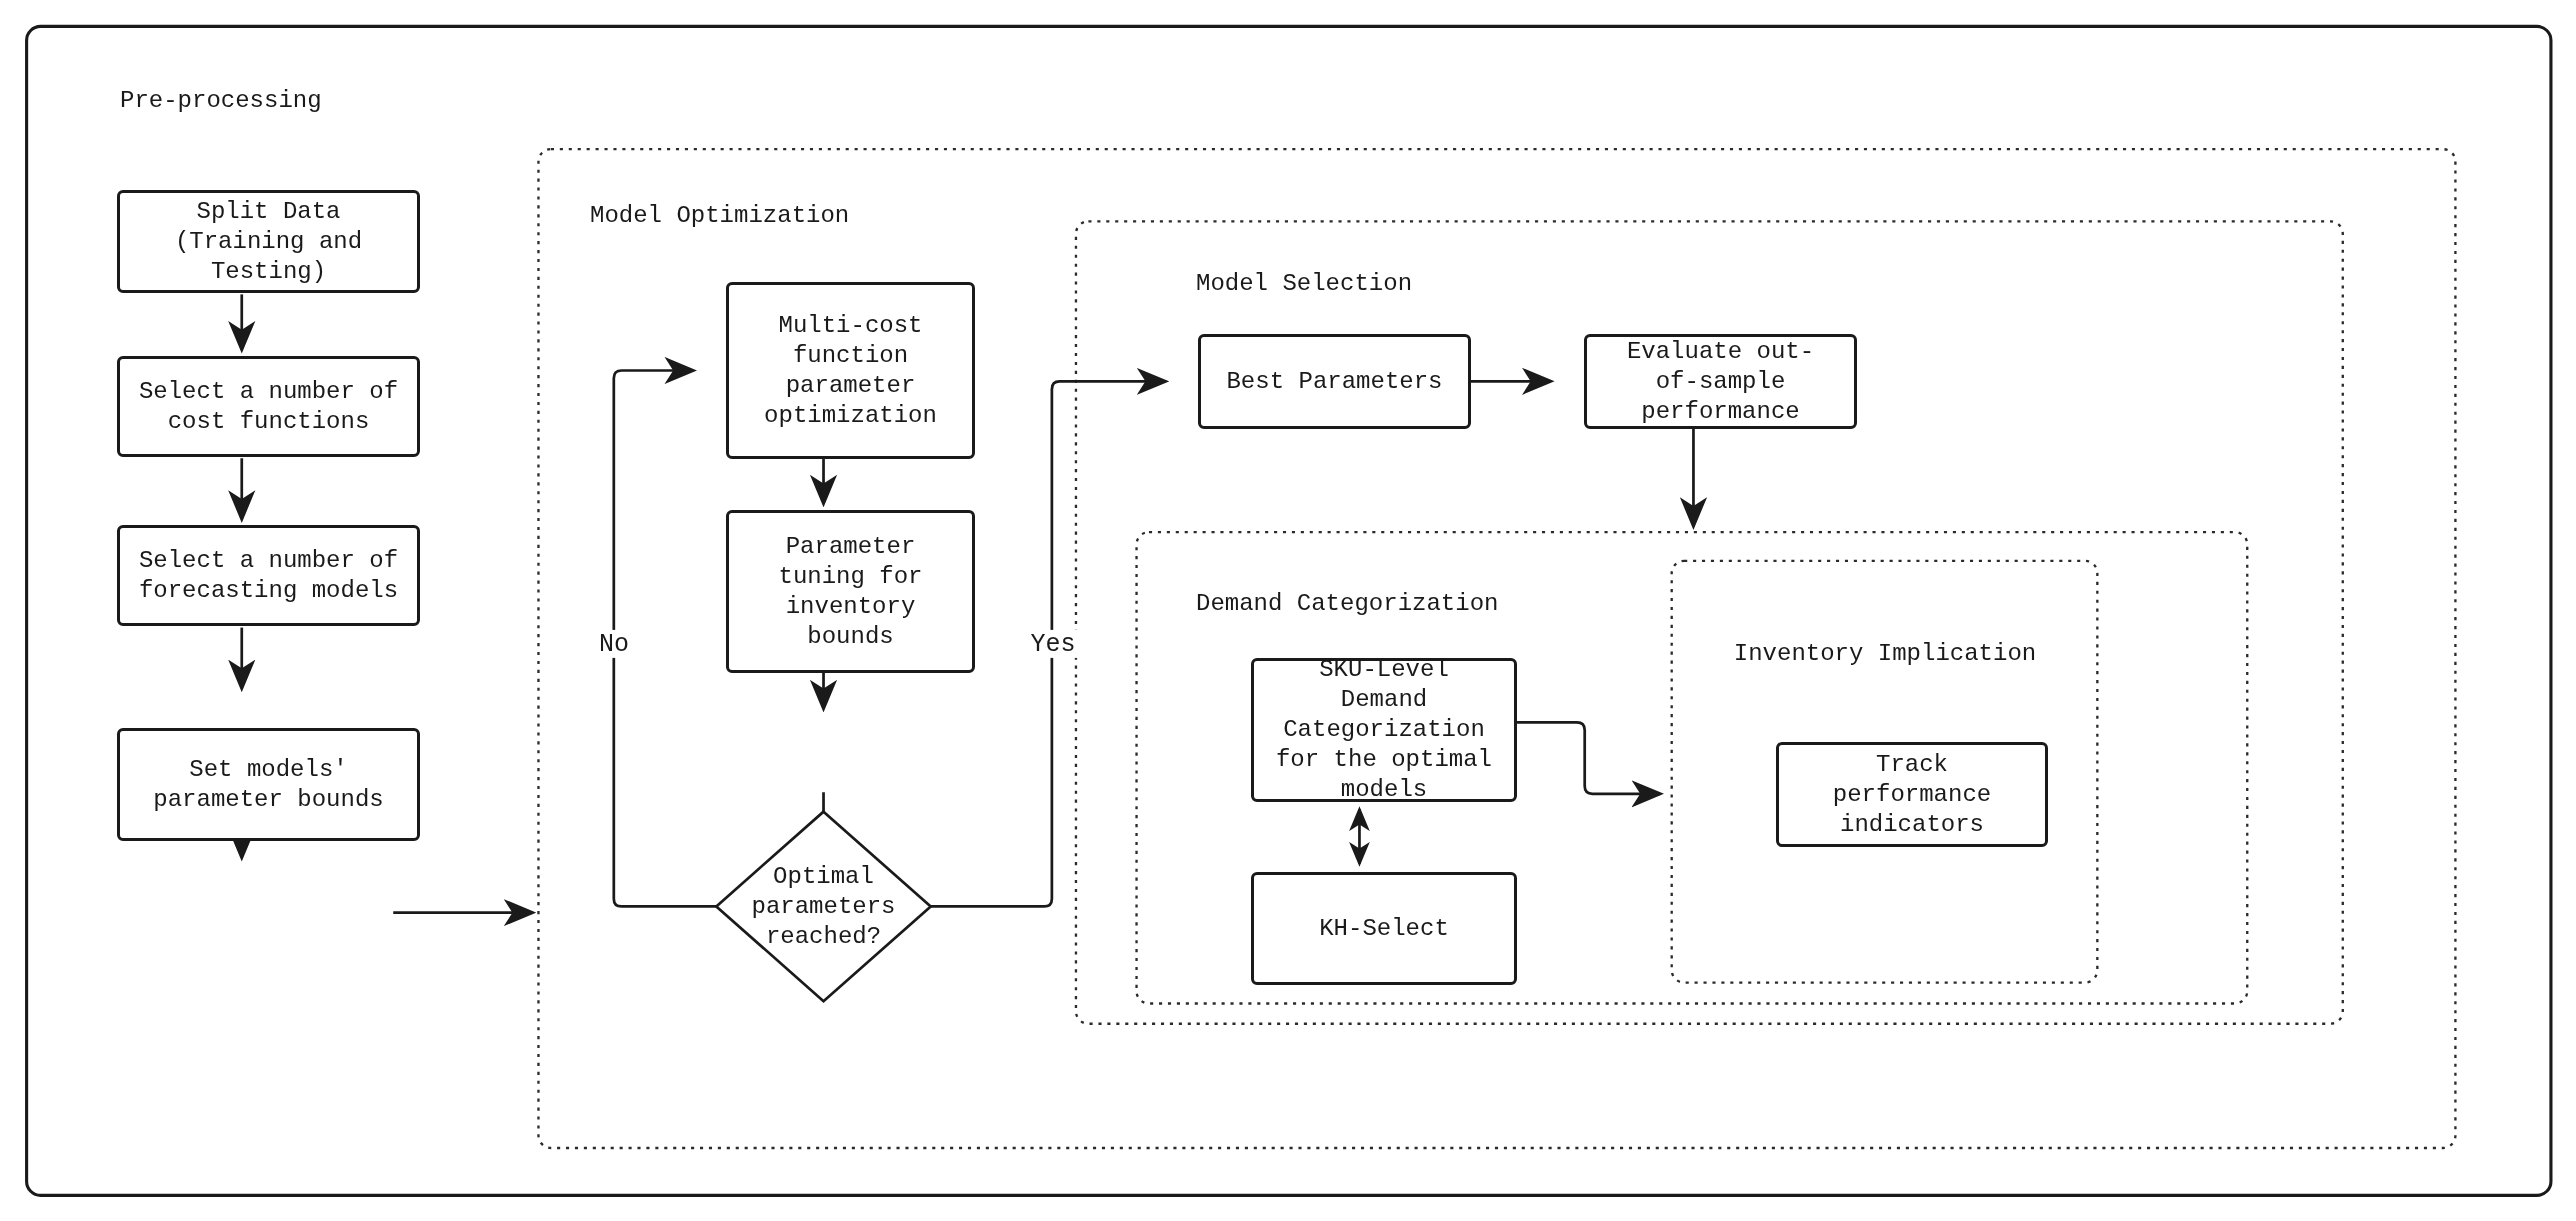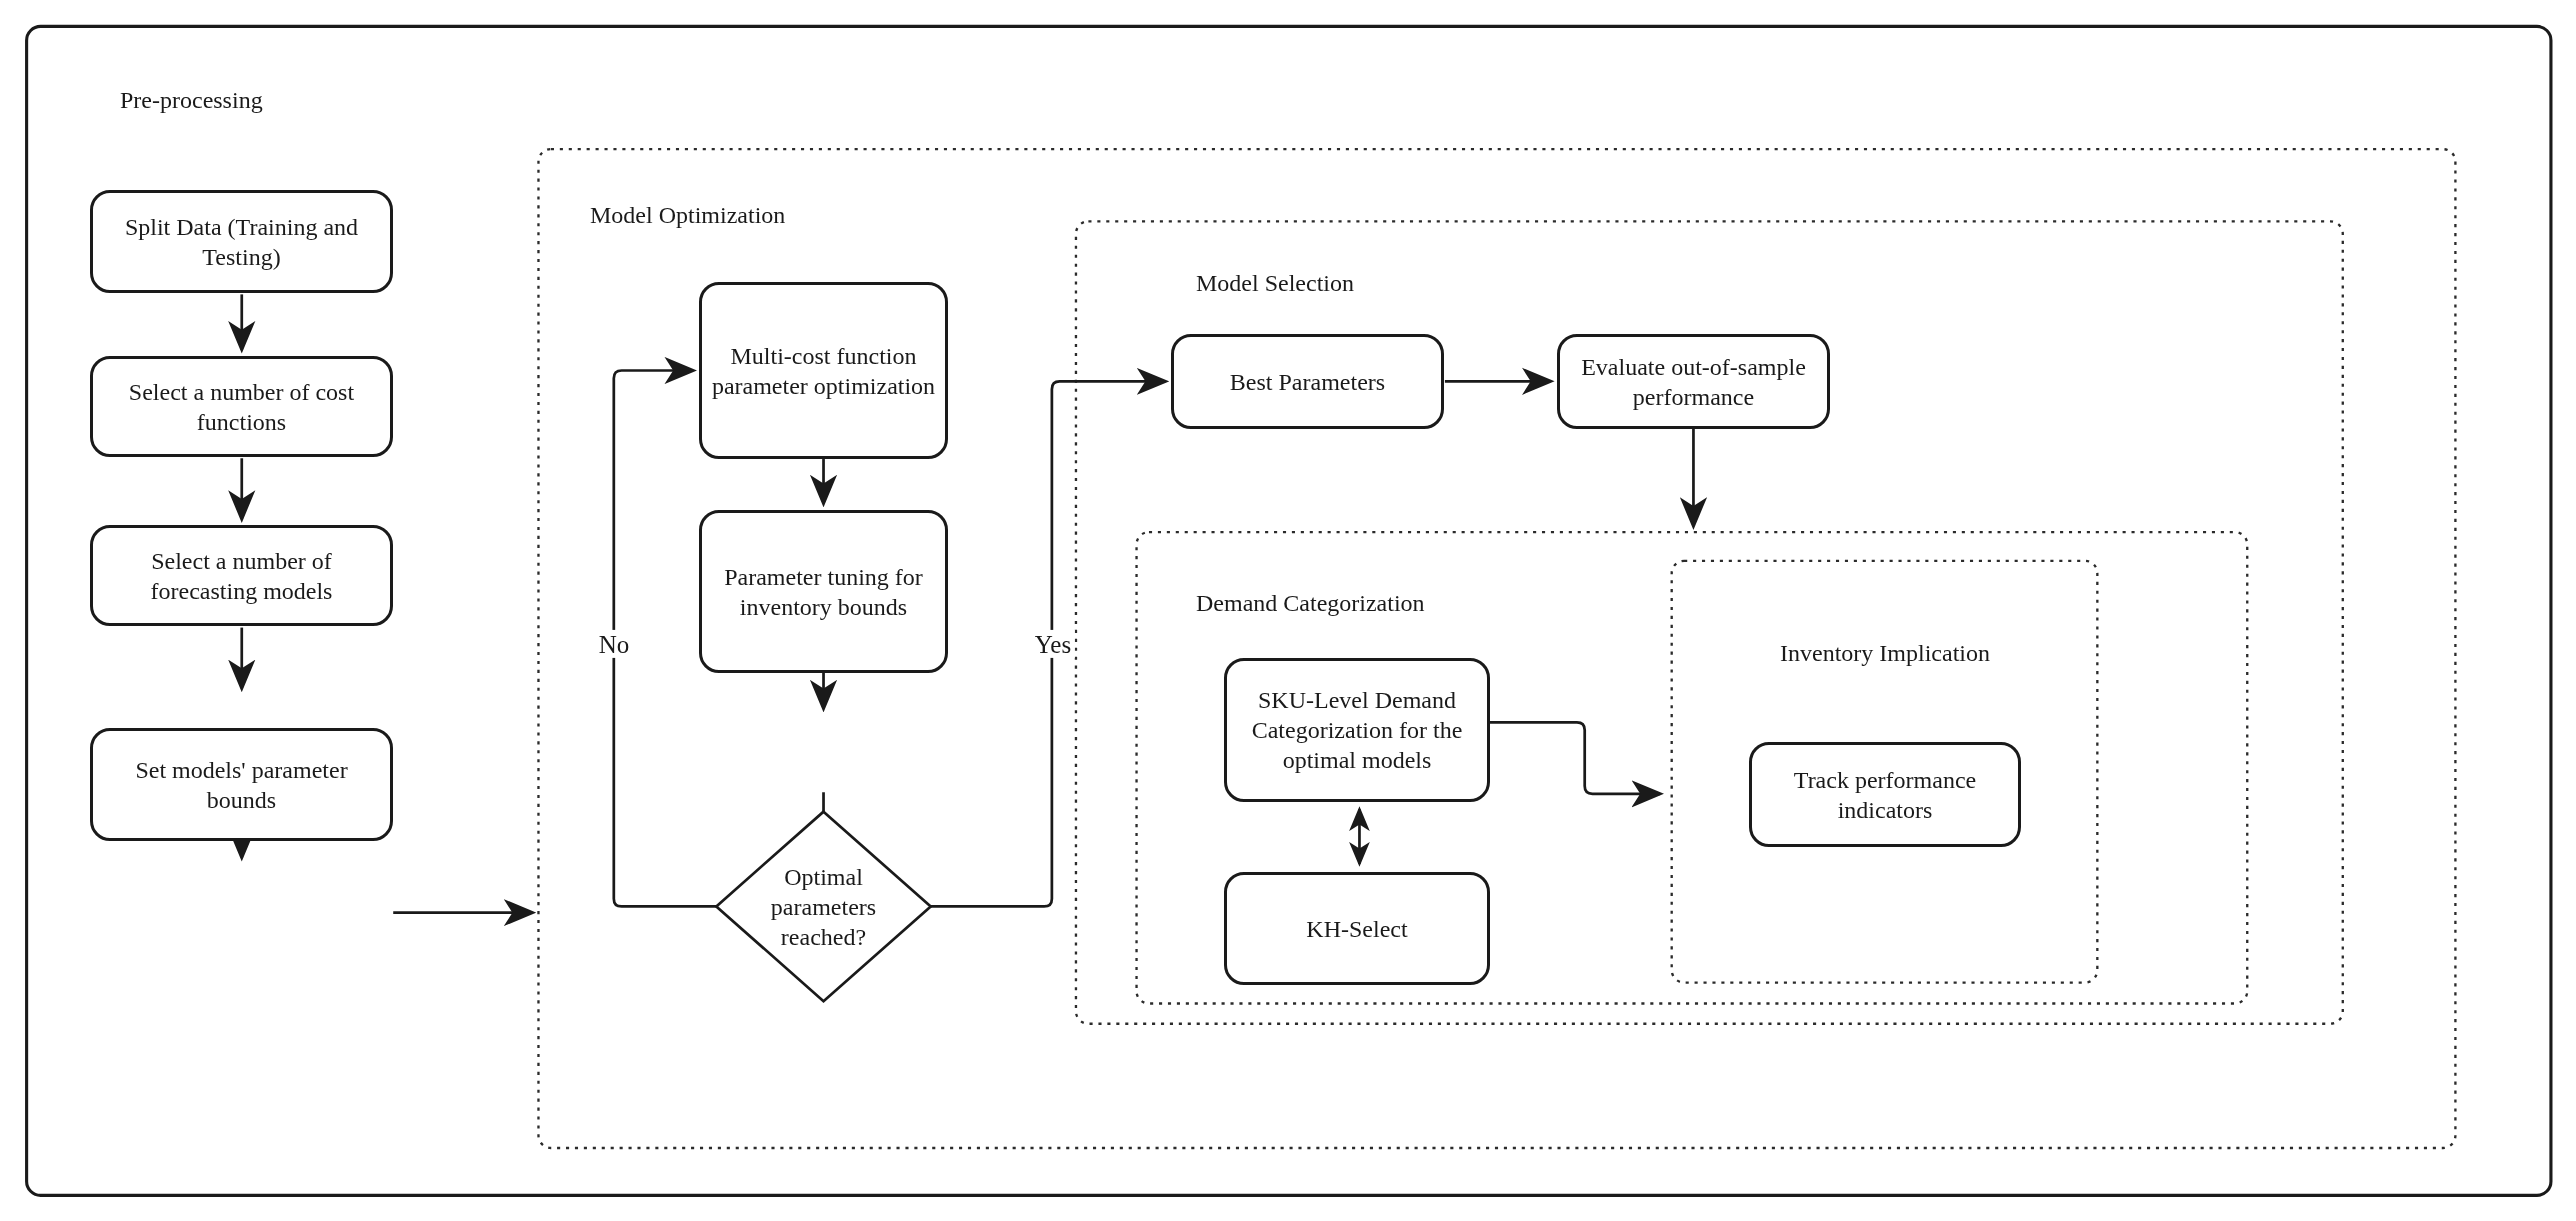--- a/index.html
+++ b/index.html
@@ -5,45 +5,46 @@
   html, body {
     margin: 0;
     padding: 0;
     background: #ffffff;
   }
   .canvas {
     position: relative;
     width: 2576px;
     height: 1221px;
     background: #ffffff;
-    font-family: Liberation Serif, serif;
+    font-family: Liberation Mono, monospace;
     color: #1a1a1a;
     overflow: hidden;
   }
   .layer {
     position: absolute;
     left: 0; top: 0;
     width: 2576px;
     height: 1221px;
   }
   svg.layer { pointer-events: none; }
 
   .node {
     position: absolute;
     box-sizing: border-box;
     border: 3.1px solid #1a1a1a;
-    border-radius: 20px;
+    border-radius: 6px;
     background: #ffffff;
     display: flex;
     align-items: center;
     justify-content: center;
     text-align: center;
     font-size: 24px;
     line-height: 1.25;
     padding: 3.1px 14px;
+    margin-left: 27px;
   }
   .section-label {
     position: absolute;
     font-size: 24px;
     white-space: nowrap;
   }
   .edge-label {
     position: absolute;
     transform: translate(-50%, -50%);
     font-size: 25px;

